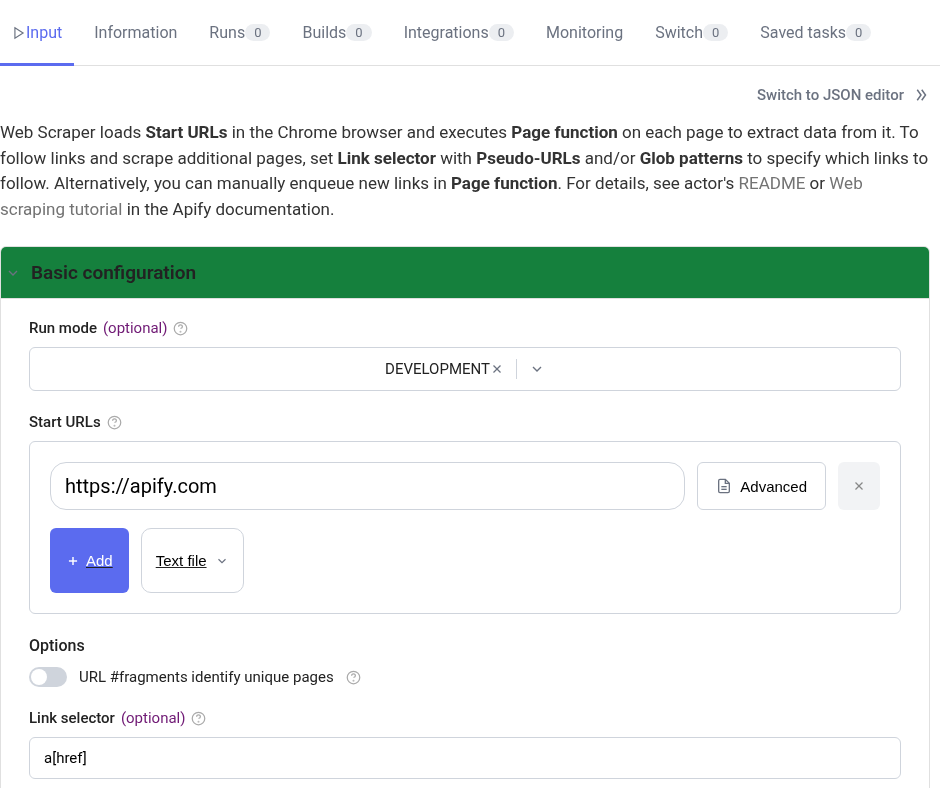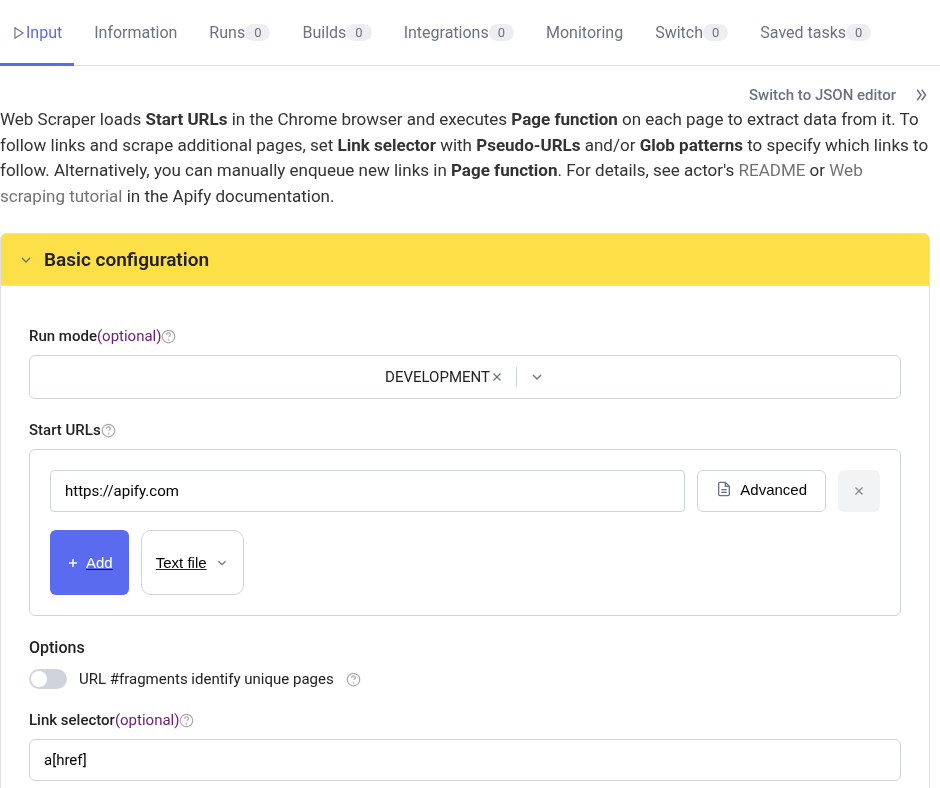--- a/index.html
+++ b/index.html
@@ -52,22 +52,22 @@
       border-radius: 10px;
       padding: 1px 9px;
       font-size: 13px;
     }
     .content {
       padding: 20px 10px 10px 0;
     }
     .json-switch {
       display: flex;
       justify-content: flex-end;
-      gap: 16px;
-      margin-bottom: 3px;
+      gap: 8px;
+      margin-bottom: 16px;
     }
     .json-link {
       color: #6b7280;
       font-size: 15px;
       cursor: pointer;
       font-weight: 500;
     }
     .intro {
       font-size: 17px;
       line-height: 1.5;
@@ -79,43 +79,43 @@
     }
     .intro .link {
       color: #737373;
     }
     .section {
       border: 1px solid #e0e0e0;
       border-radius: 6px;
       overflow: hidden;
     }
     .section-header {
-      background: #fde047;
-      padding: 14px 17px;
+      background: #15803d;
+      padding: 14px 4px;
       display: flex;
       align-items: center;
       gap: 10px;
       border-bottom: 1px solid #e0e0e0;
     }
     .section-title {
       font-size: 19px;
       font-weight: 600;
     }
     .section-body {
       padding: 20px 28px;
     }
     .field {
       margin-bottom: 22px;
     }
     .field-label {
       display: flex;
       align-items: center;
+      gap: 6px;
       margin-bottom: 10px;
       font-size: 15px;
-      margin-top: 21px;
     }
     .field-label .name {
       font-weight: 500;
     }
     .field-label .opt {
       color: #701a75;
     }
     .help-icon {
       color: #aaa;
       display: inline-flex;
@@ -145,31 +145,32 @@
       padding: 20px;
     }
     .url-row {
       display: flex;
       gap: 12px;
       margin-bottom: 18px;
     }
     .url-input {
       flex: 1;
       border: 1px solid #cfd4dc;
-      border-radius: 4px;
+      border-radius: 16px;
       padding: 11px 14px;
-      font-size: 15px;
+      font-size: 20px;
       font-family: inherit;
     }
     .adv-btn {
       border: 1px solid #cfd4dc;
       border-radius: 6px;
       padding: 10px 18px;
       background: #fff;
       display: flex;
+      align-items: center;
       gap: 8px;
       cursor: pointer;
       font-size: 15px;
     }
     .remove-btn {
       background: #f2f3f5;
       border: none;
       border-radius: 6px;
       width: 42px;
       display: flex;

